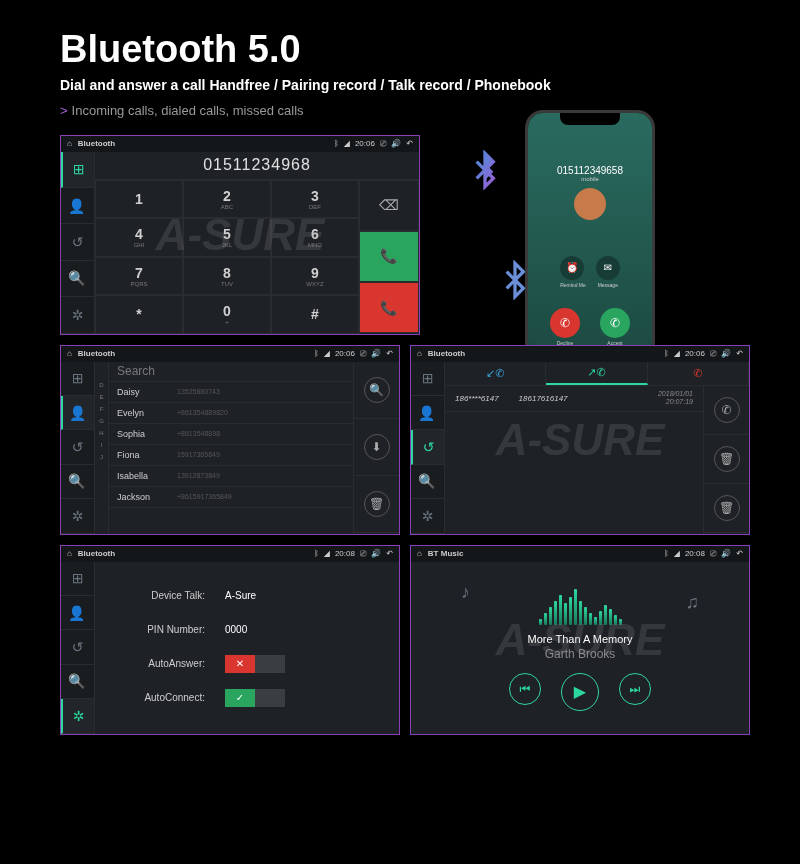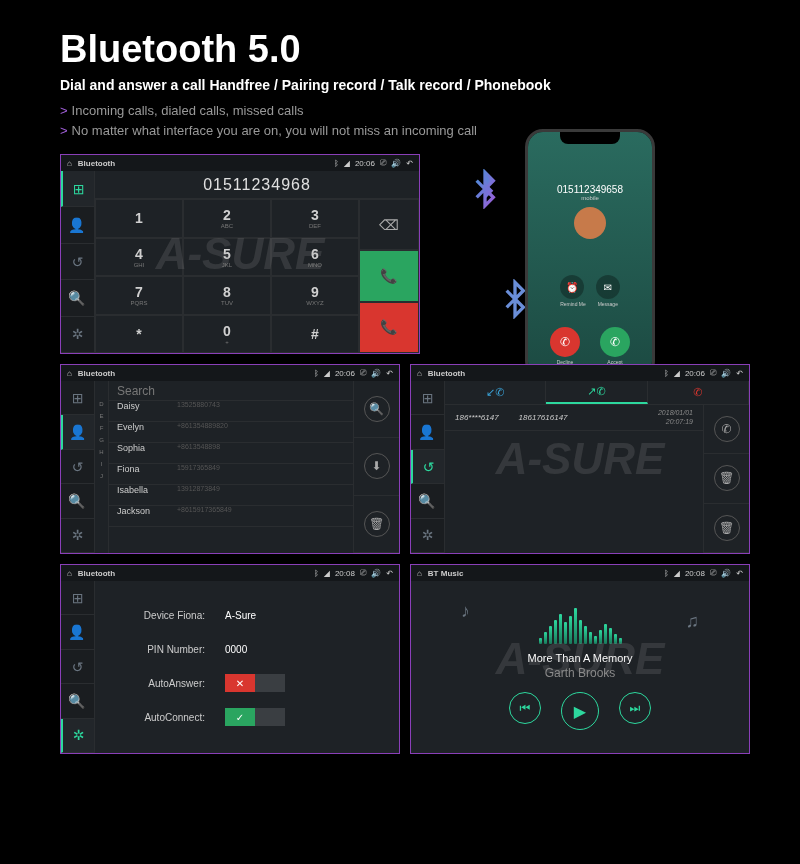--- a/index.html
+++ b/index.html
@@ -248,20 +248,21 @@
     font-size: 12px;
     color: #777;
     padding: 0 8px;
     display: flex;
     align-items: center;
   }
   .contact-row {
     height: 21px;
     border-bottom: 1px solid #2a2d30;
     display: flex;
+    align-items: center;
     padding: 0 8px;
     font-size: 9px;
     color: #ccc;
   }
   .contact-row .cname { width: 60px; }
   .contact-row .cnum { color: #555; font-size: 7px; filter: blur(0.5px); }
   .contact-actions {
     width: 46px;
     border-left: 1px solid #2a2d30;
     display: flex;
@@ -388,21 +389,20 @@
   .music-btn.play { width: 38px; height: 38px; font-size: 16px; }
 </style>
 </head>
 <body>
 
 <div class="content">
   <div class="title">Bluetooth 5.0</div>
   <div class="subtitle">Dial and answer a call Handfree / Pairing record / Talk record / Phonebook</div>
   <div class="bullets">
     <div class="bullet"><span class="gt">&gt;</span><span>Incoming calls, dialed calls, missed calls</span></div>
-    <div class="bullet"><span class="gt">&gt;</span><span>No matter what interface you are on, you will not miss an incoming call</span></div>
   </div>
 </div>
 
 <div class="panel-row">
   <div class="panel panel-big">
     <div class="watermark">A-SURE</div>
     <div class="statusbar">
       <span>⌂</span>
       <span class="sb-title">Bluetooth</span>
       <span class="spacer"></span>
@@ -684,21 +684,21 @@
     <div class="device-body">
       <div class="sidebar">
         <div class="sidebar-item">⊞</div>
         <div class="sidebar-item">👤</div>
         <div class="sidebar-item">↺</div>
         <div class="sidebar-item">🔍</div>
         <div class="sidebar-item active">✲</div>
       </div>
       <div class="settings-main">
         <div class="setting-row">
-          <span class="label">Device Fiona:</span>
+          <span class="label">Device Talk:</span>
           <span class="value">A-Sure</span>
         </div>
         <div class="setting-row">
           <span class="label">PIN Number:</span>
           <span class="value">0000</span>
         </div>
         <div class="setting-row">
           <span class="label">AutoAnswer:</span>
           <div class="toggle">
             <div class="toggle-half red">✕</div>

